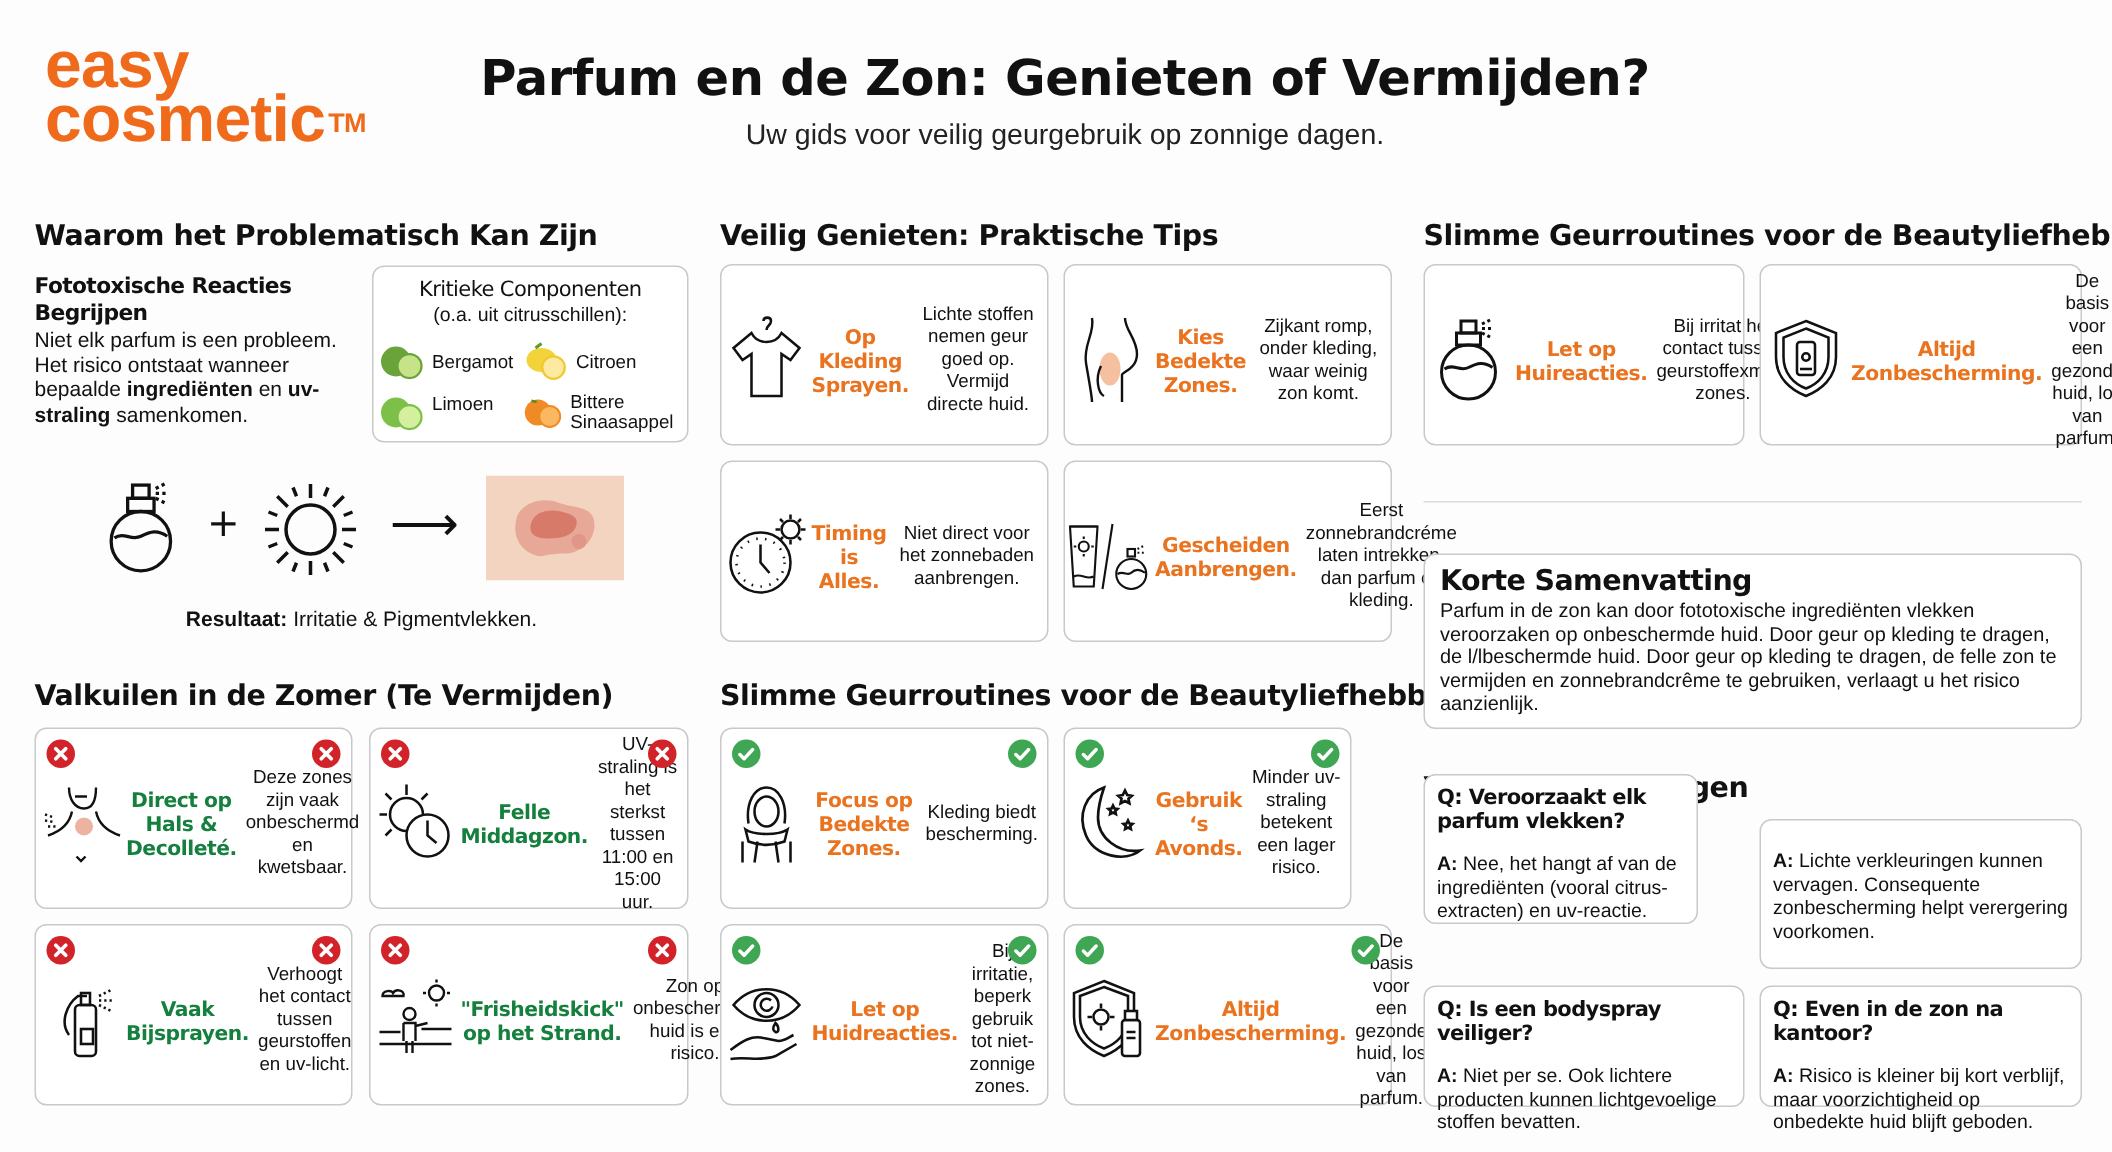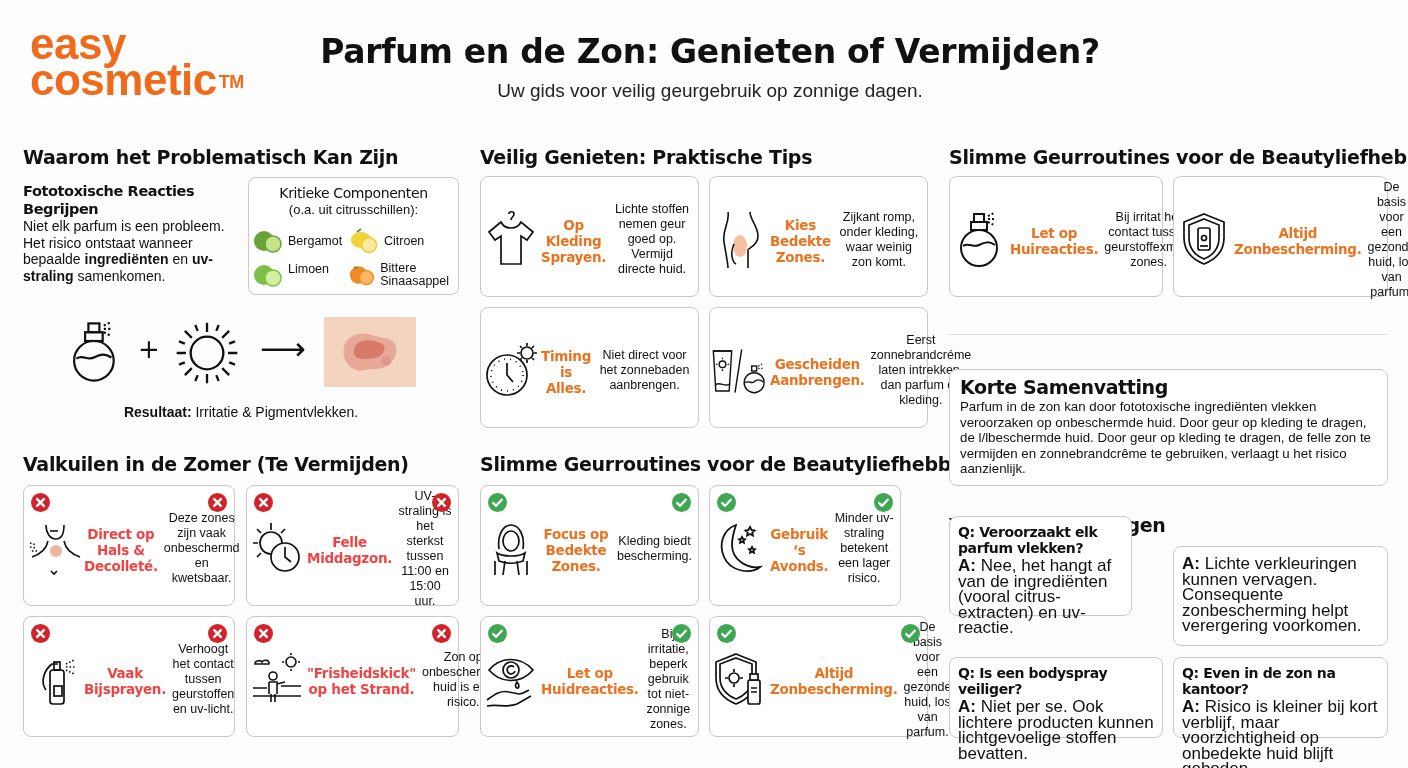--- a/index.html
+++ b/index.html
@@ -9,29 +9,29 @@
   .logo sup{font-size:18px;vertical-align:top;position:relative;top:2px;margin-left:2px}
   .title{left:300px;top:32px;width:820px;text-align:center;font-weight:700;font-size:33px;letter-spacing:-0.3px}
   .subtitle{left:300px;top:80px;width:820px;text-align:center;font-size:19px;font-family:"Liberation Sans",sans-serif;color:#222}
   h2{position:absolute;font-weight:700;font-size:19px;letter-spacing:-0.3px;white-space:nowrap}
   .card{position:absolute;background:#fff;border:1.5px solid #c9c9c9;border-radius:8px}
   .tipcard{display:flex;flex-direction:row;align-items:center;text-align:center;padding-top:6px}
   .tipcard .ico{width:60px;height:60px;display:flex;align-items:center;justify-content:center}
   .tipcard .t{font-weight:700;font-size:13.5px;margin-top:2px;font-family:"DejaVu Sans",sans-serif;letter-spacing:-0.3px}
   .tipcard .d{font-size:12.5px;line-height:15px;font-family:"Liberation Sans",sans-serif;color:#111;padding:0 6px}
   .orange{color:#e9731f}
-  .red{color:#ef4444}
+  .red{color:#15803d}
   .badge{position:absolute;width:19px;height:19px;border-radius:50%;display:flex;align-items:center;justify-content:center;top:7px}
   .badge.x{background:#d2232a}
   .badge.ok{background:#3fa654}
   .badge.l{left:7px}.badge.r{right:7px}
   .txt{font-family:"Liberation Sans",sans-serif}
   .faq{padding:7px 8px;font-family:"Liberation Sans",sans-serif}
   .faq .q{font-weight:700;font-size:14px;line-height:16px;font-family:"DejaVu Sans",sans-serif;letter-spacing:-0.4px}
-  .faq .a{font-size:17px;line-height:15.5px;margin-top:2px}
+  .faq .a{font-size:13px;line-height:15.5px;margin-top:12px}
   .faq .a b{font-weight:700}
 </style>
 </head>
 <body>
 
 <svg width="0" height="0" style="position:absolute">
   <defs>
     <symbol id="xmark" viewBox="0 0 20 20">
         <path d="M6.5 6.5l7 7M13.5 6.5l-7 7" stroke="#fff" stroke-width="2.6" stroke-linecap="round"></path>
       </symbol>

